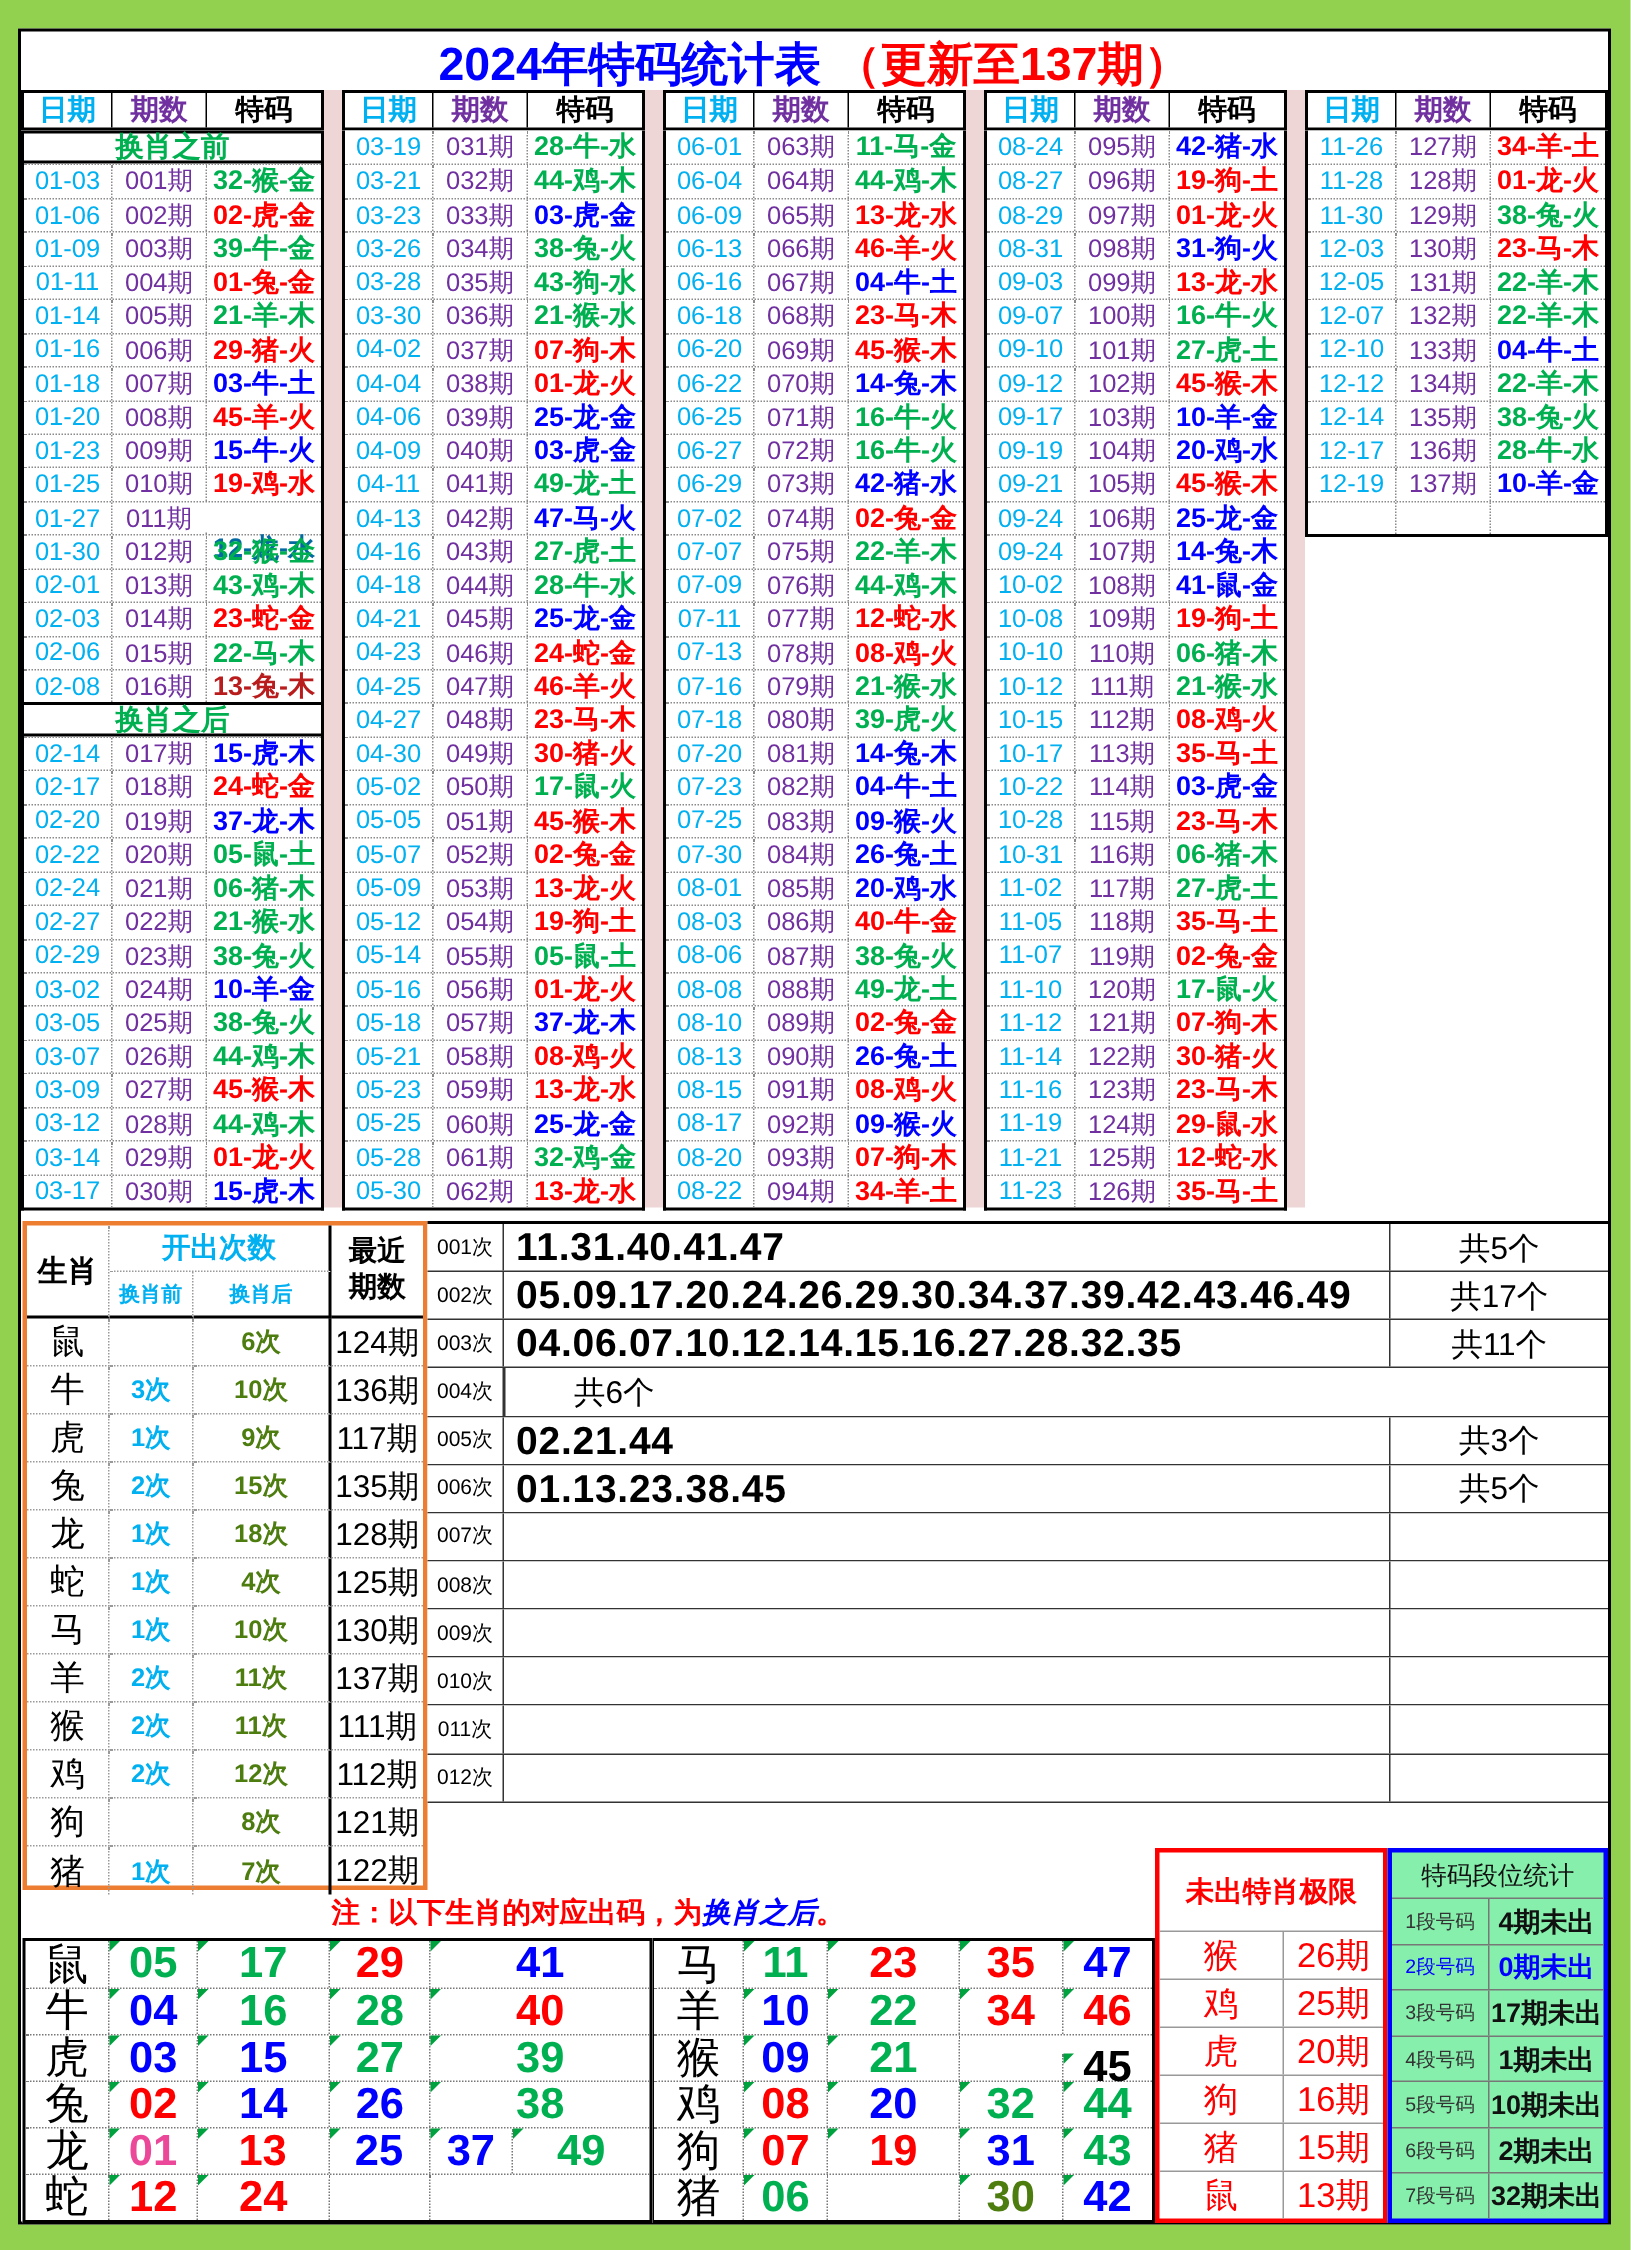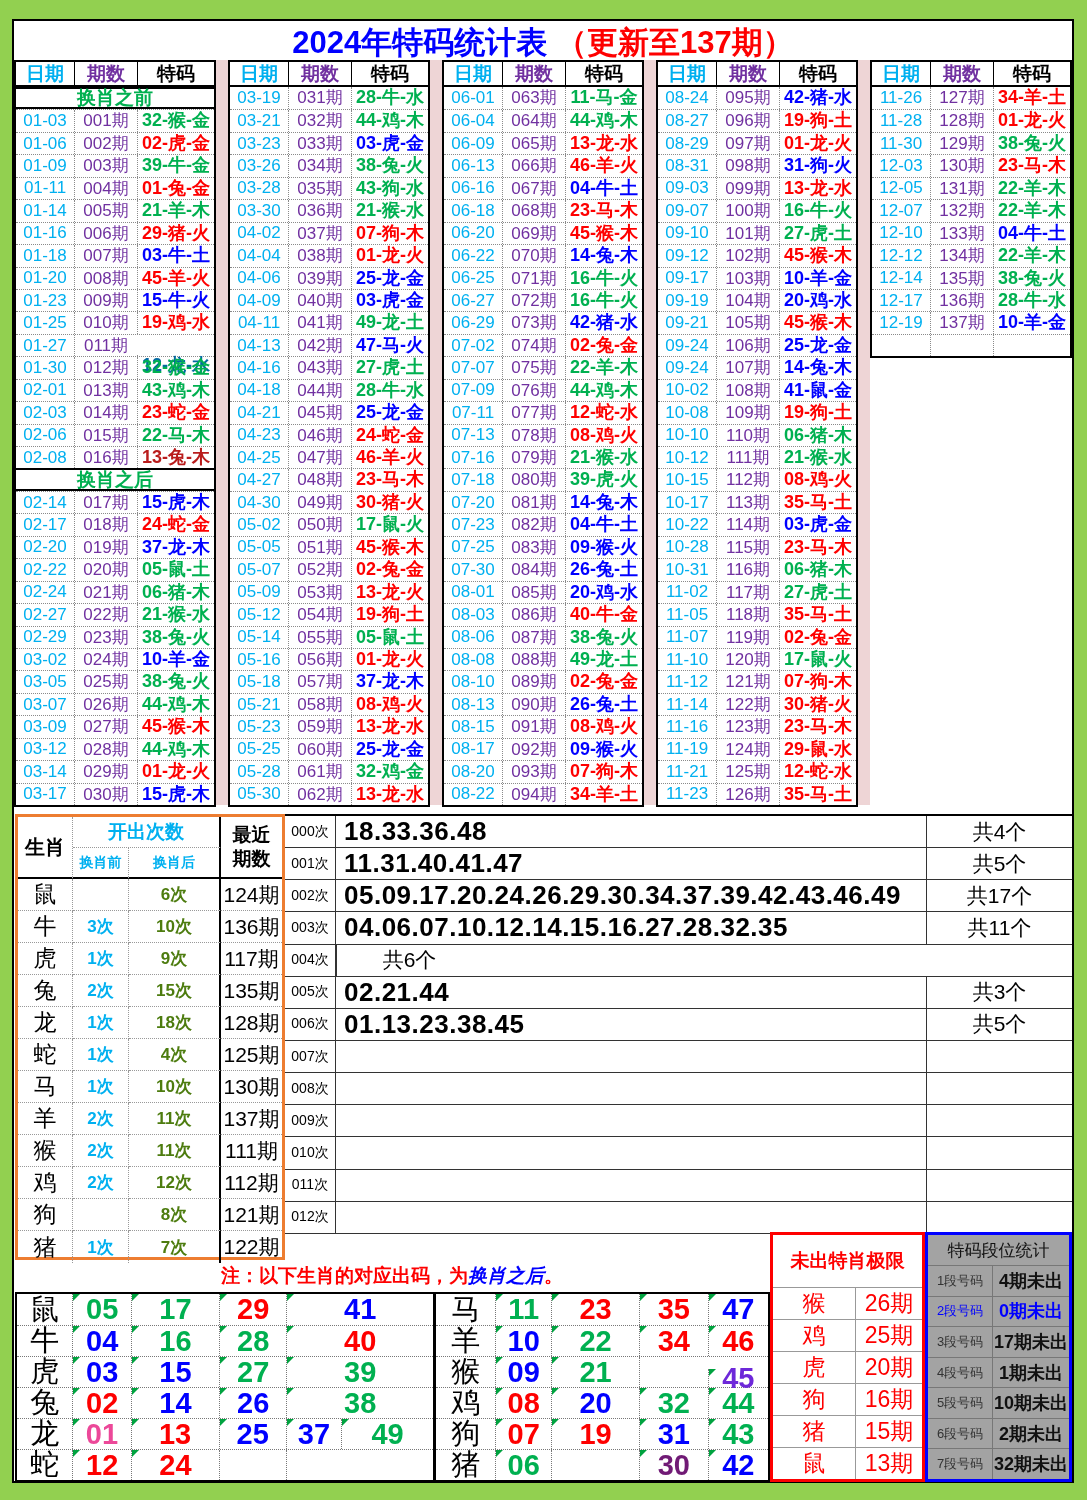--- a/index.html
+++ b/index.html
@@ -73,21 +73,21 @@
 
   
   .limit { left:756px; top:1211px; width:155px; height:250px; border:3px solid #fe0000; background:#fff; display:flex; flex-direction:column; }
   .limit-title { height:58px; display:flex; align-items:center; justify-content:center; color:#fe0000; font-weight:bold; font-size:19px; border-bottom:1px solid #999; }
   .lim-row { flex:1; display:flex; border-bottom:1px solid #999; }
   .lim-row:last-child { border-bottom:none; }
   .lim-z { width:82px; display:flex; align-items:center; justify-content:center; color:#fe0000; font-size:23px; border-right:1px solid #999; }
   .lim-v { flex:1; display:flex; align-items:center; justify-content:center; color:#fe0000; font-size:23px; }
 
   
-  .seg { left:911px; top:1211px; width:147px; height:250px; border:3px solid #0000ff; background:#a3a3a3; display:flex; flex-direction:column; }
+  .seg { left:911px; top:1211px; width:147px; height:250px; border:3px solid #0000ff; background:#86efac; display:flex; flex-direction:column; }
   .seg-title { height:30px; display:flex; align-items:center; justify-content:center; font-size:17px; color:#111; border-bottom:1px solid #777; }
   .seg-row { flex:1; display:flex; border-bottom:1px solid #777; }
   .seg-row:last-child { border-bottom:none; }
   .seg-label { width:64px; display:flex; align-items:center; justify-content:center; font-size:13px; color:#333; border-right:1px solid #777; }
   .seg-val { flex:1; display:flex; align-items:center; justify-content:center; font-size:18px; font-weight:600; color:#111; }
   .seg-row.hot .seg-label, .seg-row.hot .seg-val { color:#0000ff; }
 </style>
 </head>
 <body>
 
@@ -897,25 +897,20 @@
         <div class="st-cell c2" style="grid-area: 13 / 3;">8次</div>
         <div class="st-cell c3" style="grid-area: 13 / 4;">121期</div>
         <div class="st-cell c0 lastrow" style="grid-area: 14 / 1;">猪</div>
         <div class="st-cell c1 lastrow" style="grid-area: 14 / 2;">1次</div>
         <div class="st-cell c2 lastrow" style="grid-area: 14 / 3;">7次</div>
         <div class="st-cell c3 lastrow" style="grid-area: 14 / 4;">122期</div>
       </div>
 
     <div class="abs counts">
         <div class="cnt-row">
-          <div class="cnt-label">000次</div>
-          <div class="cnt-nums">18.33.36.48</div>
-          <div class="cnt-total">共4个</div>
-        </div>
-        <div class="cnt-row">
           <div class="cnt-label">001次</div>
           <div class="cnt-nums">11.31.40.41.47</div>
           <div class="cnt-total">共5个</div>
         </div>
         <div class="cnt-row">
           <div class="cnt-label">002次</div>
           <div class="cnt-nums">05.09.17.20.24.26.29.30.34.37.39.42.43.46.49</div>
           <div class="cnt-total">共17个</div>
         </div>
         <div class="cnt-row">
@@ -1031,41 +1026,41 @@
           <div class="bm-c filled" style="width: 55px; color: rgb(0, 0, 255);">10</div>
           <div class="bm-c filled" style="width: 88px; color: rgb(0, 176, 80);">22</div>
           <div class="bm-c filled" style="width: 68px; color: rgb(254, 0, 0);">34</div>
           <div class="bm-c filled" style="width: 60px; color: rgb(254, 0, 0);">46</div>
         </div>
         <div class="bm-row">
           <div class="bm-z" style="width: 60px;">猴</div>
           <div class="bm-c filled" style="width: 55px; color: rgb(0, 0, 255);">09</div>
           <div class="bm-c filled" style="width: 88px; color: rgb(0, 176, 80);">21</div>
           <div class="bm-c" style="width: 68px;"></div>
-          <div class="bm-c filled" style="width: 60px; color: #6d28d9; margin-top: 12px;">45</div>
+          <div class="bm-c filled" style="width: 60px; color: #000000; margin-top: 12px;">45</div>
         </div>
         <div class="bm-row">
           <div class="bm-z" style="width: 60px;">鸡</div>
           <div class="bm-c filled" style="width: 55px; color: rgb(254, 0, 0);">08</div>
           <div class="bm-c filled" style="width: 88px; color: rgb(0, 0, 255);">20</div>
           <div class="bm-c filled" style="width: 68px; color: rgb(0, 176, 80);">32</div>
           <div class="bm-c filled" style="width: 60px; color: rgb(0, 176, 80);">44</div>
         </div>
         <div class="bm-row">
           <div class="bm-z" style="width: 60px;">狗</div>
           <div class="bm-c filled" style="width: 55px; color: rgb(254, 0, 0);">07</div>
           <div class="bm-c filled" style="width: 88px; color: rgb(254, 0, 0);">19</div>
           <div class="bm-c filled" style="width: 68px; color: rgb(0, 0, 255);">31</div>
           <div class="bm-c filled" style="width: 60px; color: rgb(0, 176, 80);">43</div>
         </div>
         <div class="bm-row">
           <div class="bm-z" style="width: 60px;">猪</div>
           <div class="bm-c filled" style="width: 55px; color: rgb(0, 176, 80);">06</div>
           <div class="bm-c" style="width: 88px;"></div>
-          <div class="bm-c filled" style="width: 68px; color: #701a75;">30</div>
+          <div class="bm-c filled" style="width: 68px; color: #4d7c0f;">30</div>
           <div class="bm-c filled" style="width: 60px; color: rgb(0, 0, 255);">42</div>
         </div>
       </div>
 
     <div class="abs limit">
       <div class="limit-title">未出特肖极限</div>
     <div class="lim-row">
           <div class="lim-z">猴</div>
           <div class="lim-v">26期</div>
         </div>

